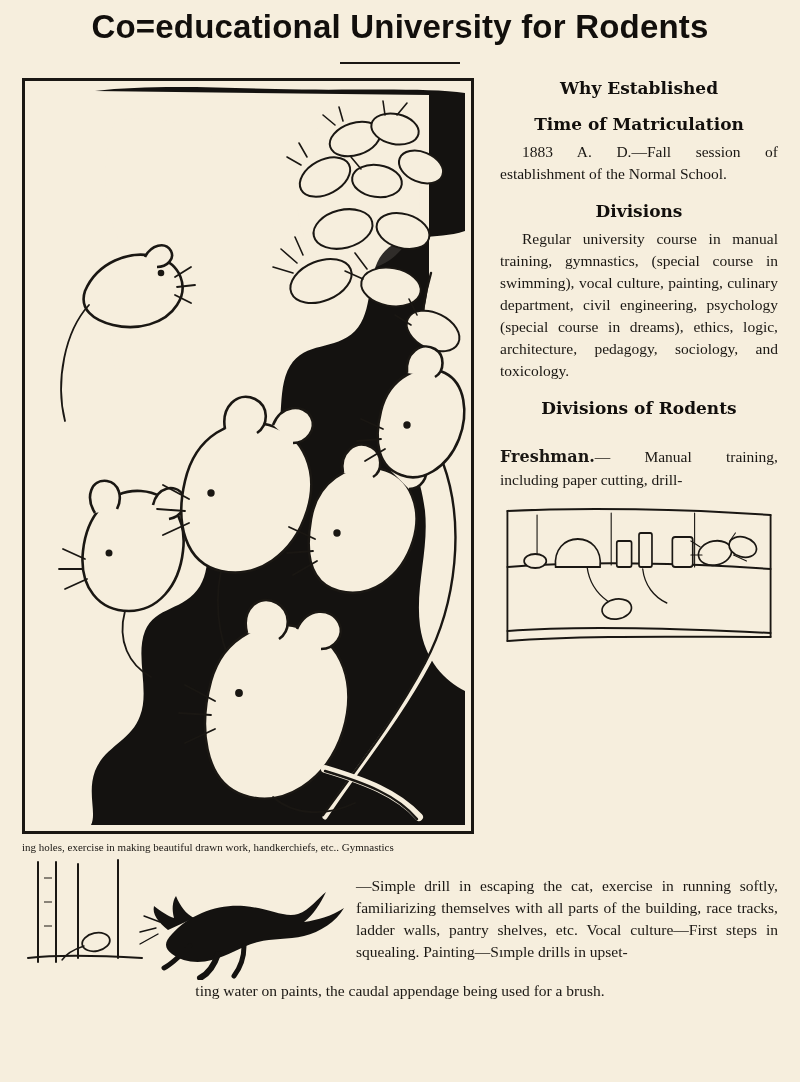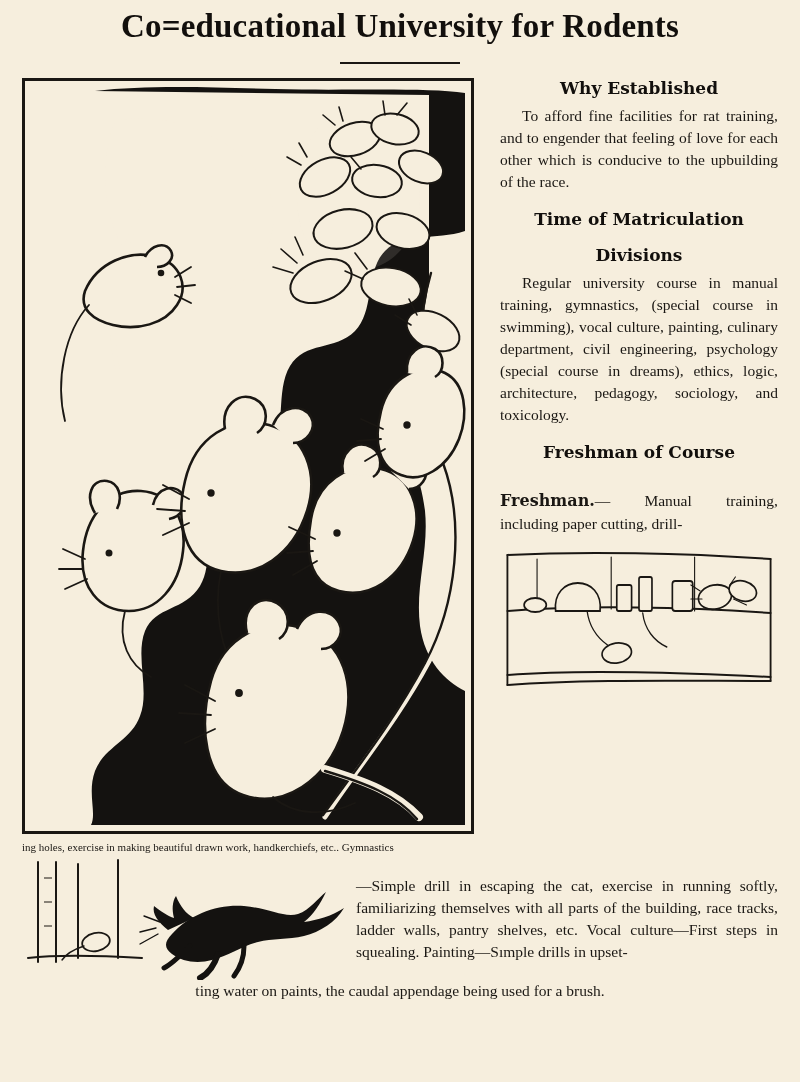--- a/index.html
+++ b/index.html
@@ -19,21 +19,21 @@
     width: 800px;
     height: 1082px;
     position: relative;
     box-sizing: border-box;
     padding: 0;
   }
 
   
   .title {
     text-align: center;
-    font-family: Liberation Serif, serif;
+    font-family: Liberation Sans, sans-serif;
     font-weight: bold;
     font-size: 33px;
     letter-spacing: 0.2px;
     margin: 8px 0 0 0;
     padding: 0 18px;
     line-height: 1.15;
     color: #120f0c;
   }
   .title-rule {
     width: 120px;
@@ -272,28 +272,28 @@
 
           <path d="M300,688 C340,700 372,712 394,736" fill="none" stroke="#f6eedd" stroke-width="8" stroke-linecap="round"></path>
           <path d="M300,690 C340,702 372,714 392,738" fill="none" stroke="#1a1713" stroke-width="2.4" stroke-linecap="round"></path>
         </svg>
       </div>
     </div>
 
     <div class="col-right">
 
       <h2 class="sec-head">Why Established</h2>
-      <p class="para">To afford fine facilities for rat training, and to engender that feeling of love for each other which is conducive to the upbuilding of the race.</p>
 
       <h2 class="sec-head tight">Time of Matriculation</h2>
+      <p class="para">1883 A. D.—Fall session of establishment of the Normal School.</p>
 
       <h2 class="sec-head tight">Divisions</h2>
       <p class="para">Regular university course in manual training, gymnastics, (special course in swimming), vocal culture, painting, culinary department, civil engineering, psychology (special course in dreams), ethics, logic, architecture, pedagogy, sociology, and toxicology.</p>
 
-      <h2 class="sec-head tight">Freshman of Course</h2>
+      <h2 class="sec-head tight">Divisions of Rodents</h2>
       <p class="para noindent">
         <span class="runin">Freshman.</span><span>— Manual training, including paper cutting, drill-</span>
       </p>
 
       <div class="shelf">
         <svg viewBox="0 0 300 142" preserveAspectRatio="none">
           <g fill="none" stroke="#1a1713" stroke-width="2" stroke-linecap="round">
 
             <path d="M8,6 L8,136"></path>
             <path d="M292,10 L292,132"></path>

